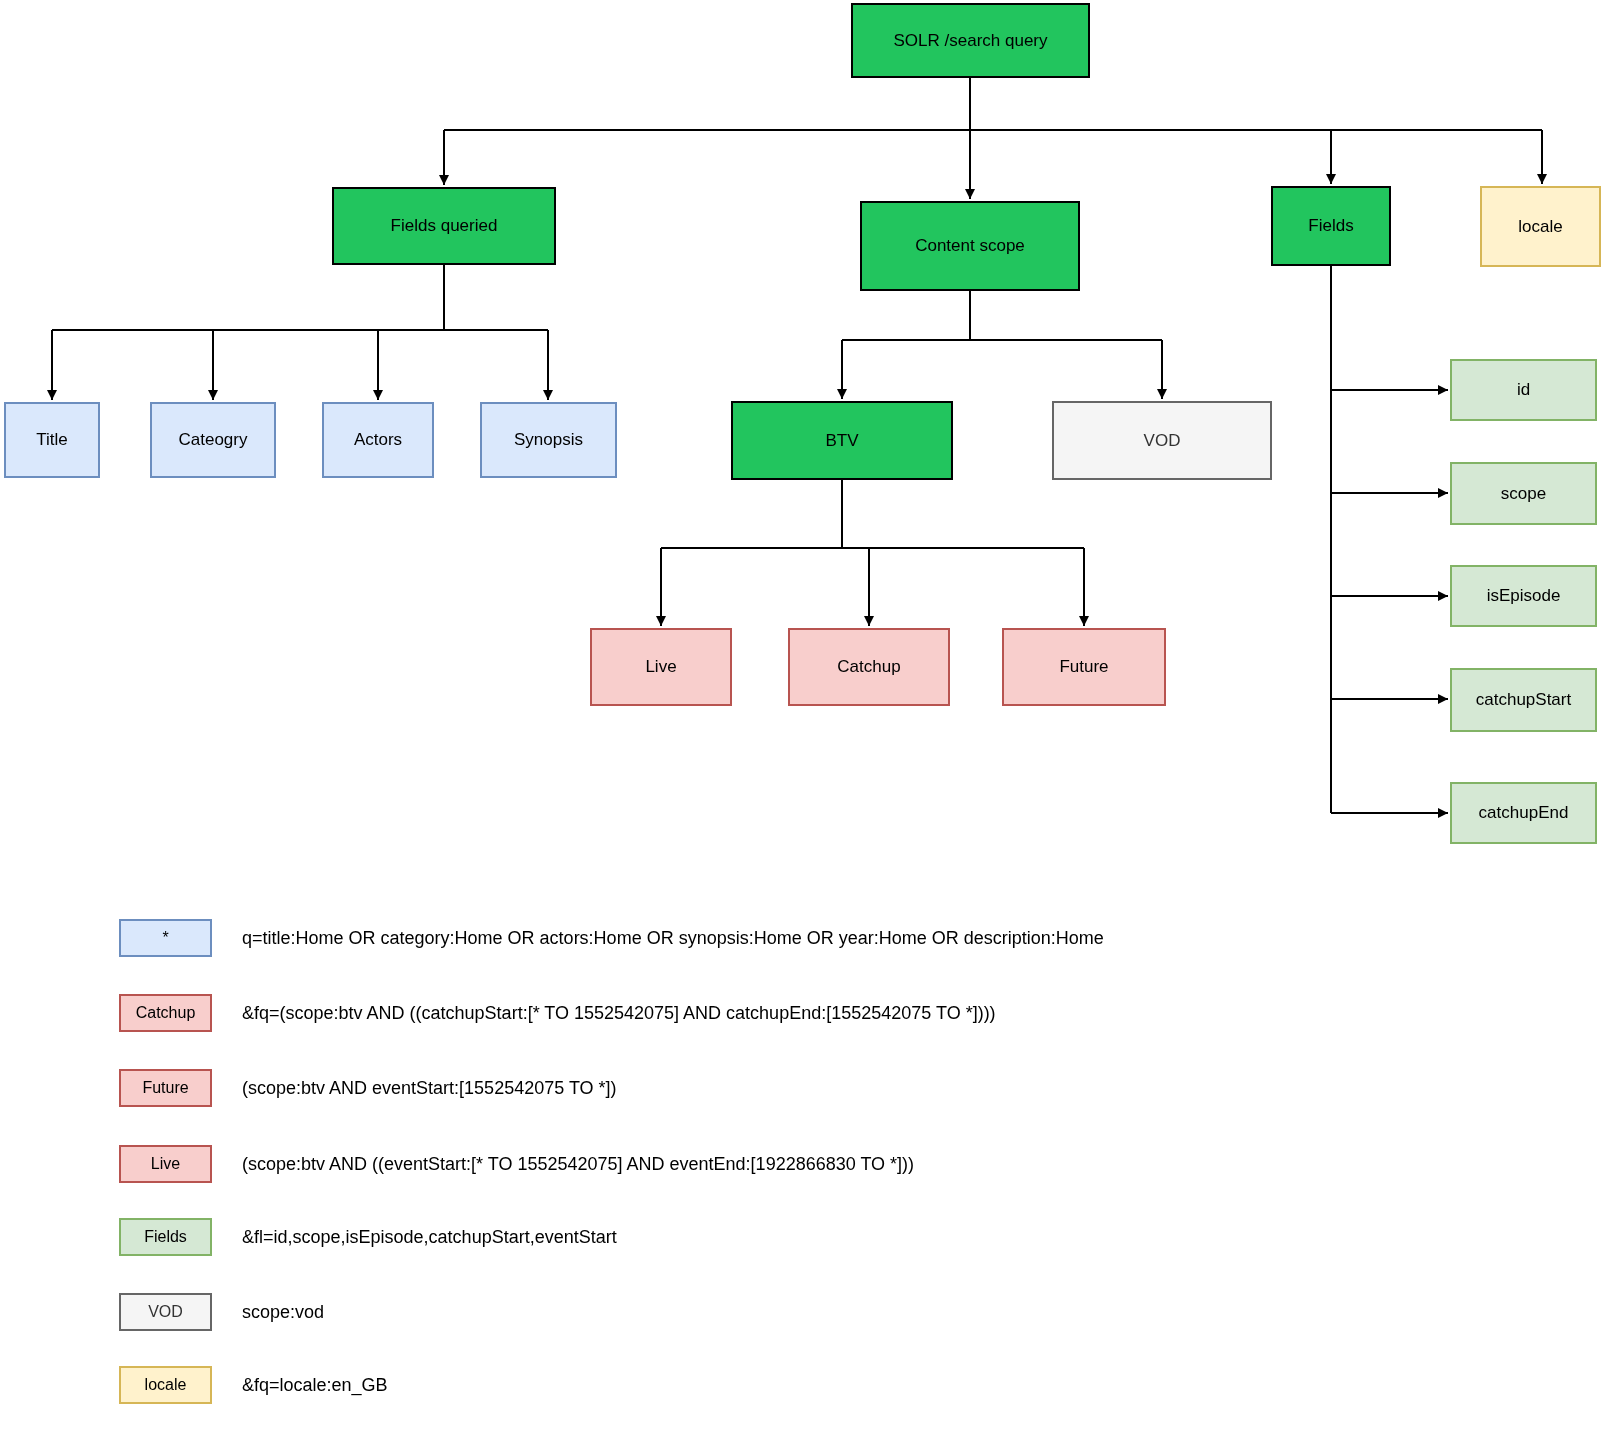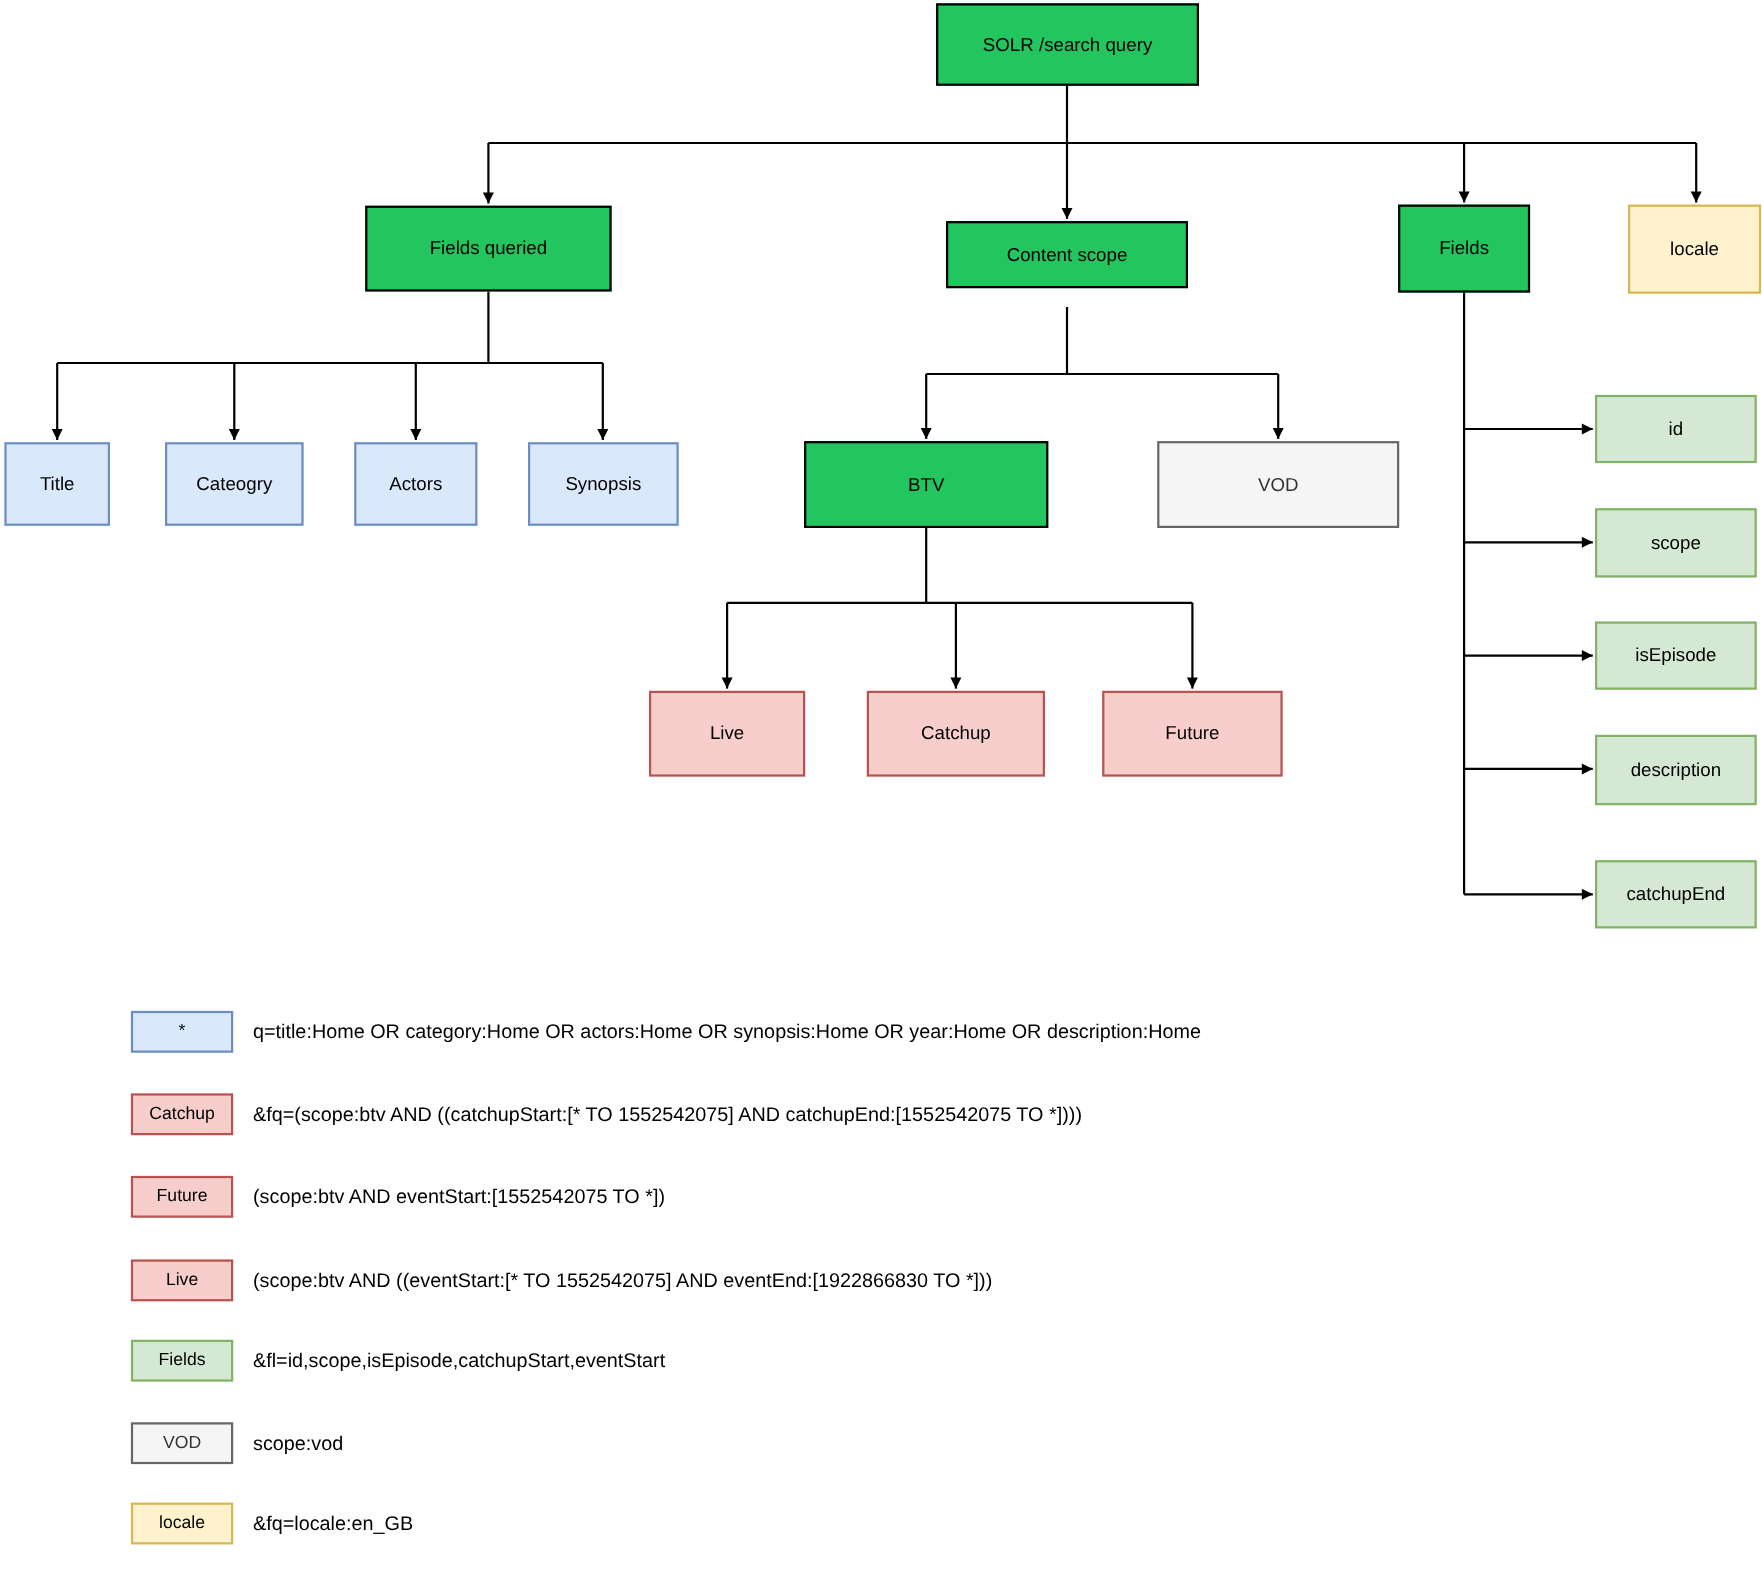--- a/index.html
+++ b/index.html
@@ -25,21 +25,21 @@
   }
   .node.blue  {background:#dae8fc;border-color:#6c8ebf;}
   .node.red   {background:#f8cecc;border-color:#b85450;}
   .node.green {background:#d5e8d4;border-color:#82b366;}
   .node.yellow{background:#fff2cc;border-color:#d6b656;}
   .node.gray  {background:#f5f5f5;border-color:#666666;color:#333;}
 
   
   .n-solr        {left:851px; top:3px;   width:239px; height:75px;}
   .n-fq          {left:332px; top:187px; width:224px; height:78px;}
-  .n-cs          {left:860px; top:201px; width:220px; height:61px;}
+  .n-cs          {left:860px; top:201px; width:220px; height:90px;}
   .n-fields      {left:1271px;top:186px; width:120px; height:80px;}
   .n-locale      {left:1480px;top:186px; width:121px; height:81px;}
   .n-title       {left:4px;   top:402px; width:96px;  height:76px;}
   .n-cateogry    {left:150px; top:402px; width:126px; height:76px;}
   .n-actors      {left:322px; top:402px; width:112px; height:76px;}
   .n-synopsis    {left:480px; top:402px; width:137px; height:76px;}
   .n-btv         {left:731px; top:401px; width:222px; height:79px;}
   .n-vod         {left:1052px;top:401px; width:220px; height:79px;}
   .n-live        {left:590px; top:628px; width:142px; height:78px;}
   .n-catchup     {left:788px; top:628px; width:162px; height:78px;}
@@ -62,21 +62,21 @@
     display:flex;align-items:center;justify-content:center;
     box-sizing:border-box;border:2px solid #000;
     font-size:16px;
   }
   .lkey.blue  {background:#dae8fc;border-color:#6c8ebf;}
   .lkey.red   {background:#f8cecc;border-color:#b85450;}
   .lkey.green {background:#d5e8d4;border-color:#82b366;}
   .lkey.gray  {background:#f5f5f5;border-color:#666666;color:#333;}
   .lkey.yellow{background:#fff2cc;border-color:#d6b656;}
   .ltext{
-    margin-left:18px;
+    margin-left:30px;
     font-size:18px;
     white-space:nowrap;
   }
 </style>
 </head>
 <body>
 
 <div class="canvas">
 
   <svg class="wires" width="1602" height="1436" viewBox="0 0 1602 1436" xmlns="http://www.w3.org/2000/svg">
@@ -131,21 +131,21 @@
   <div class="node n-btv">BTV</div>
   <div class="node gray n-vod">VOD</div>
 
   <div class="node red n-live">Live</div>
   <div class="node red n-catchup">Catchup</div>
   <div class="node red n-future">Future</div>
 
   <div class="node green n-id">id</div>
   <div class="node green n-scope">scope</div>
   <div class="node green n-isepisode">isEpisode</div>
-  <div class="node green n-catchupstart">description</div>
+  <div class="node green n-catchupstart">catchupStart</div>
   <div class="node green n-catchupend">catchupEnd</div>
 
   <div class="legend-row r1">
     <div class="lkey blue">
         <span>*</span>
       </div>
     <div class="ltext">q=title:Home OR category:Home OR actors:Home OR synopsis:Home OR year:Home OR description:Home</div>
   </div>
   <div class="legend-row r2">
     <div class="lkey red">

